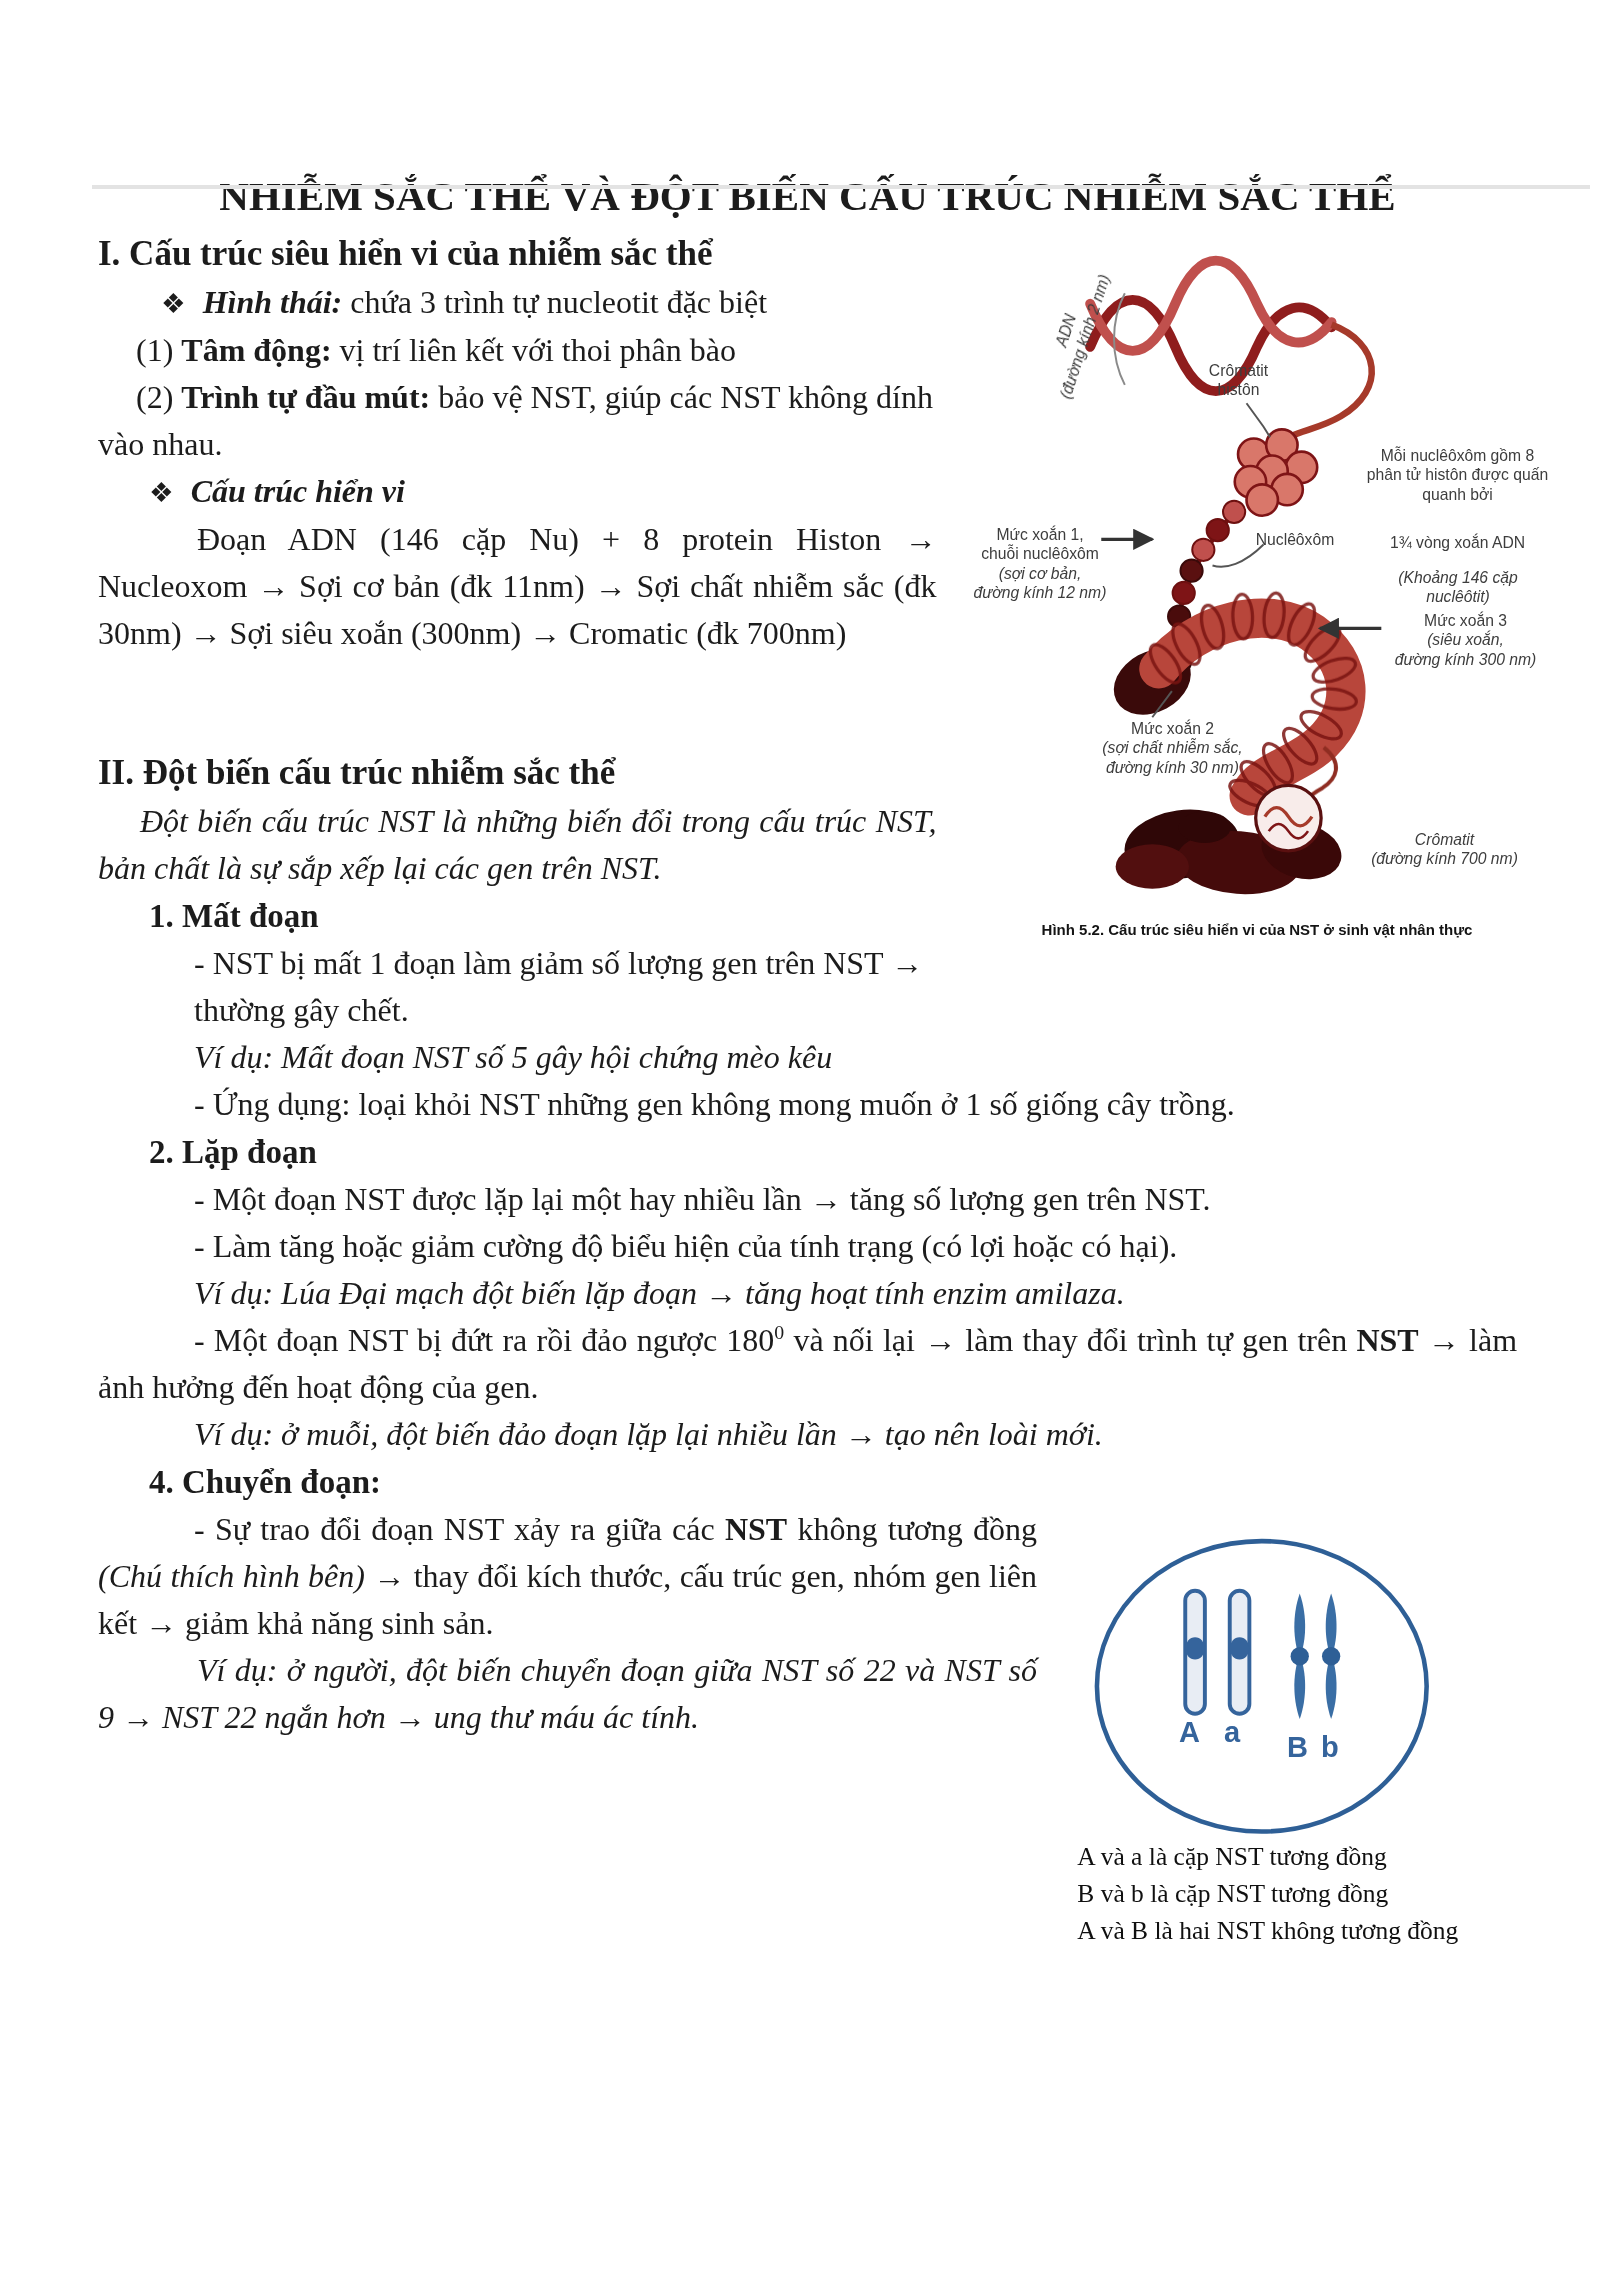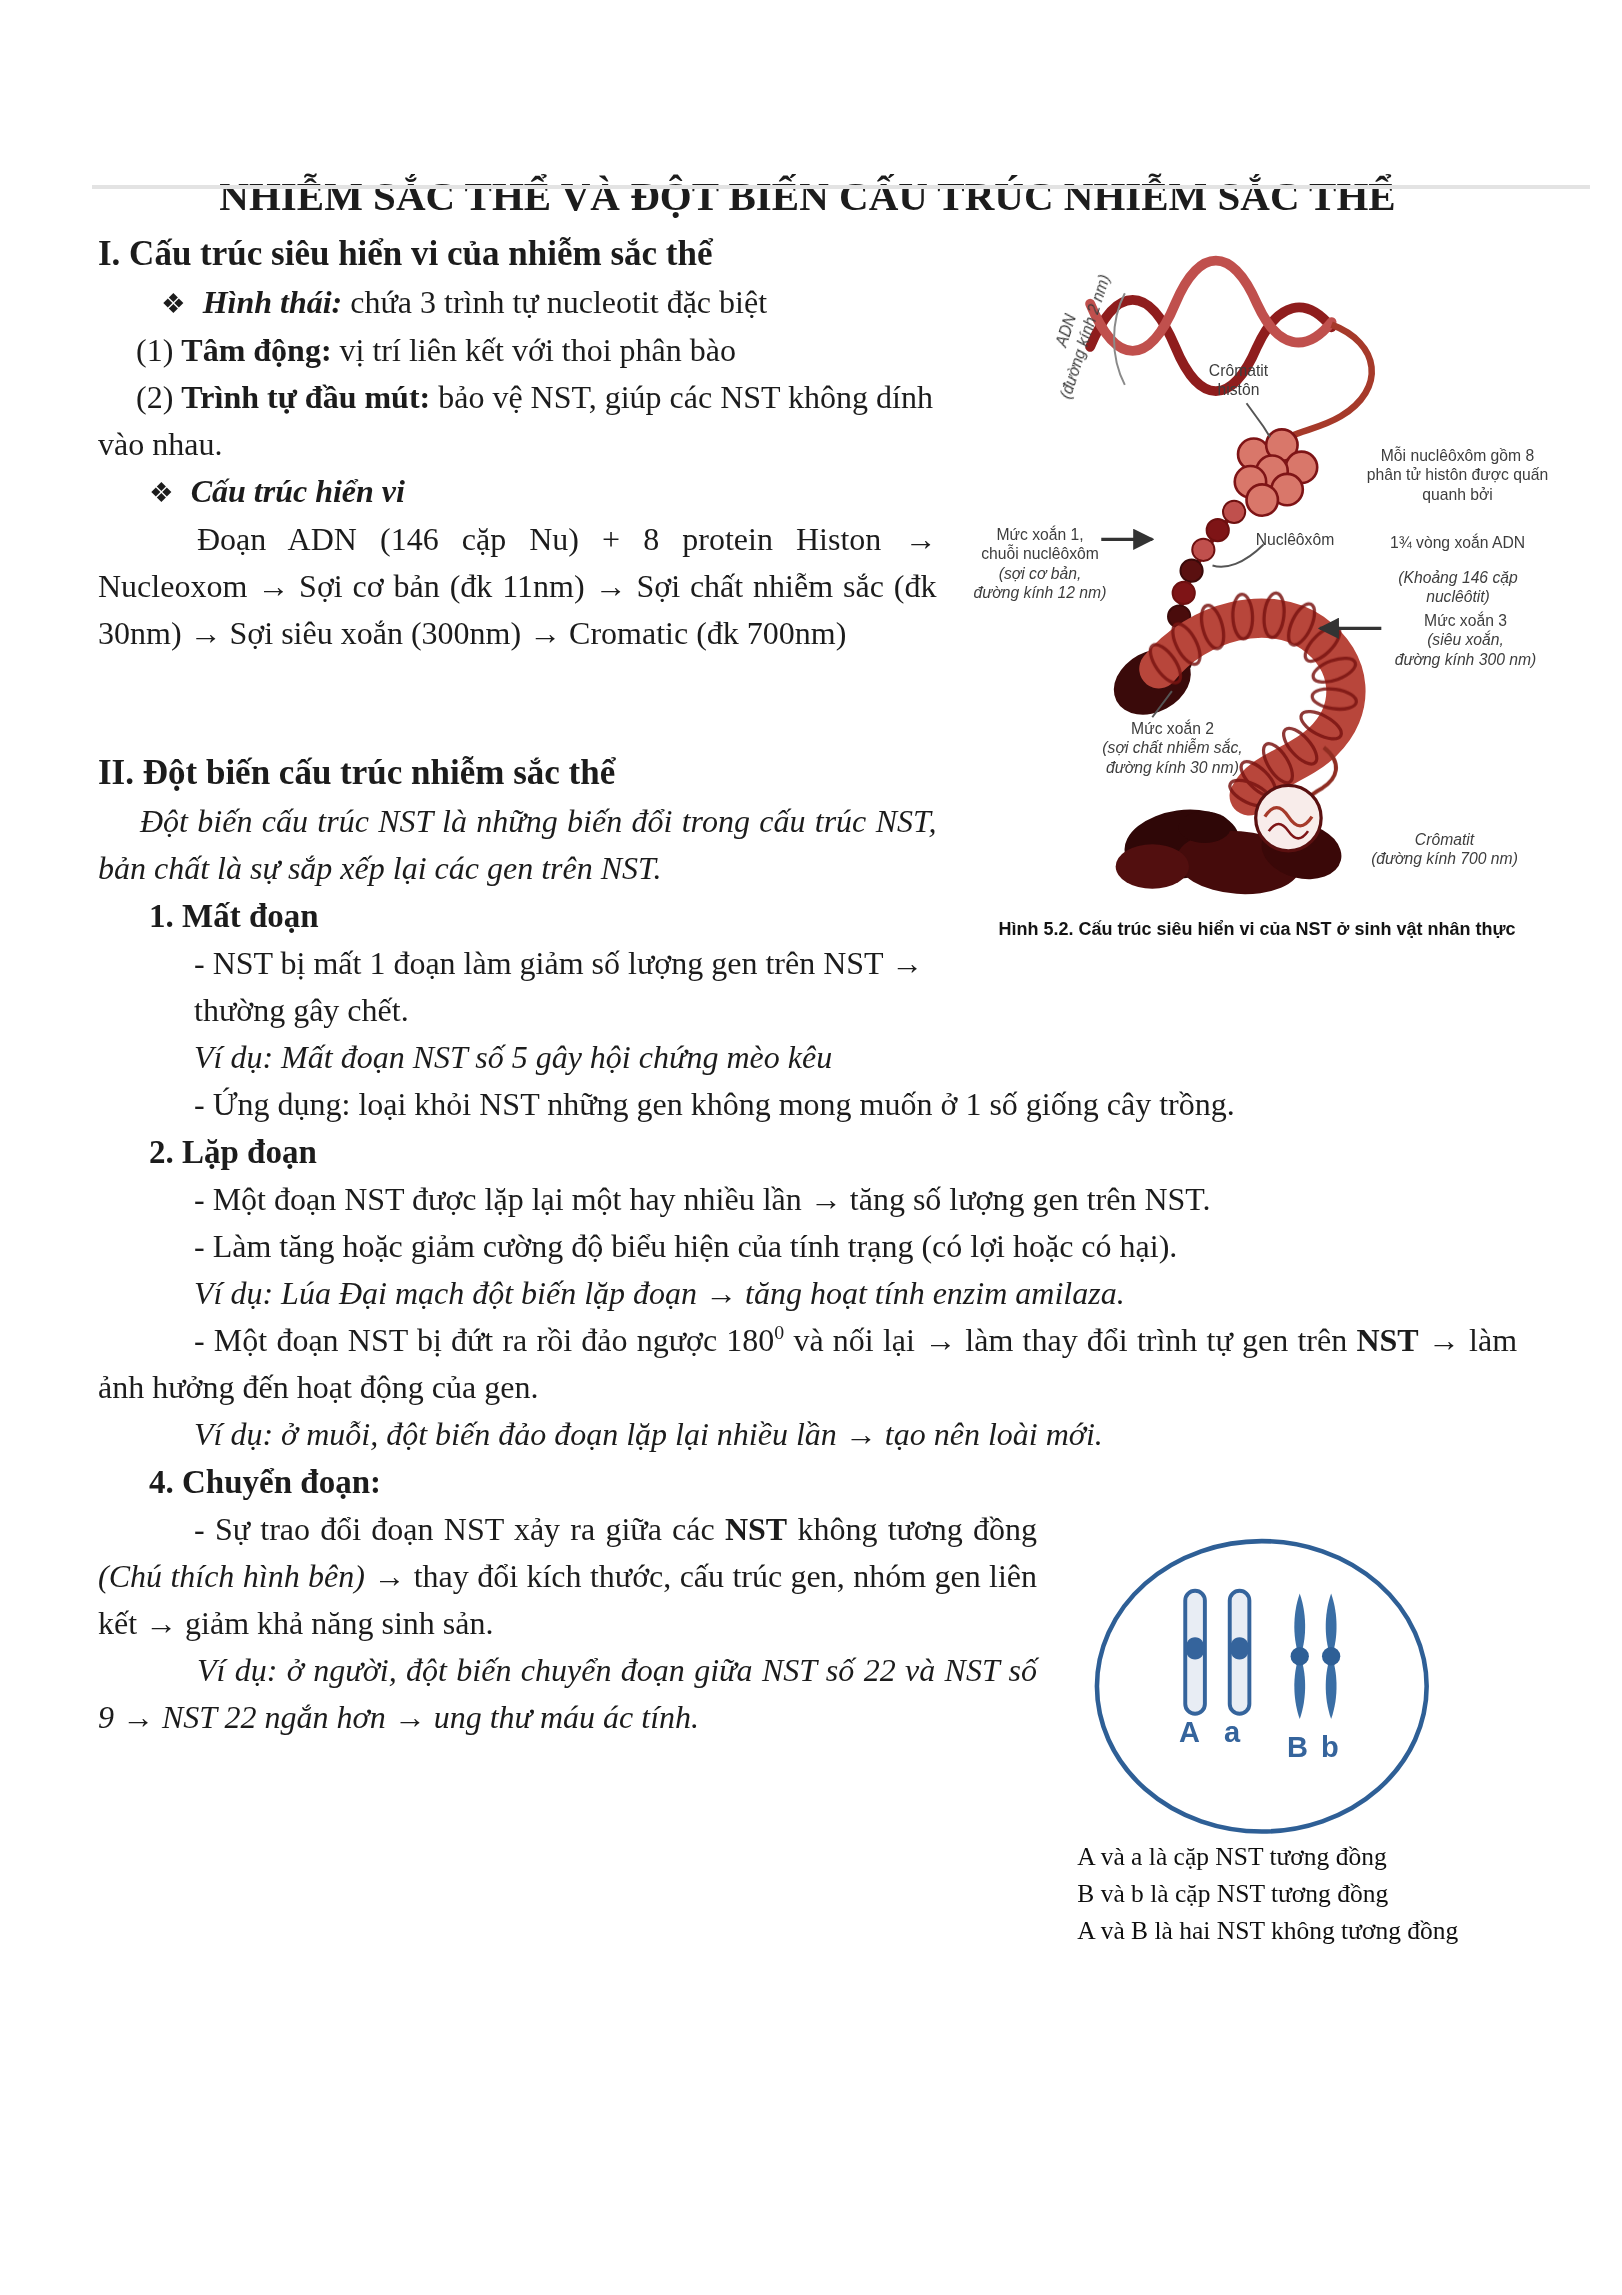--- a/index.html
+++ b/index.html
@@ -54,21 +54,21 @@
   .f1-turns{left:408px;top:296px;width:187px;}
   .f1-bp{left:419px;top:331px;width:166px;font-style:italic;}
   .f1-nucleosome{left:267px;top:293px;width:144px;}
   .f1-level1{left:12px;top:288px;width:144px;}
   .f1-level3{left:427px;top:374px;width:165px;}
   .f1-level2{left:124px;top:482px;width:185px;}
   .f1-chromatid{left:403px;top:593px;width:171px;font-style:italic;}
   .f1-line-i{font-style:italic;}
   .f1-caption{
     position:absolute;left:0;top:683px;width:100%;
-    text-align:center;font-weight:bold;font-size:18px;color:#141414;
+    text-align:center;font-weight:bold;font-size:15px;color:#141414;
   }
 
   
   .fig2{
     float:right;width:471px;height:437px;
     margin:22px -13px 0 22px;
     position:relative;
   }
   .fig2 svg{position:absolute;left:0;top:0;}
   .f2-letter{

